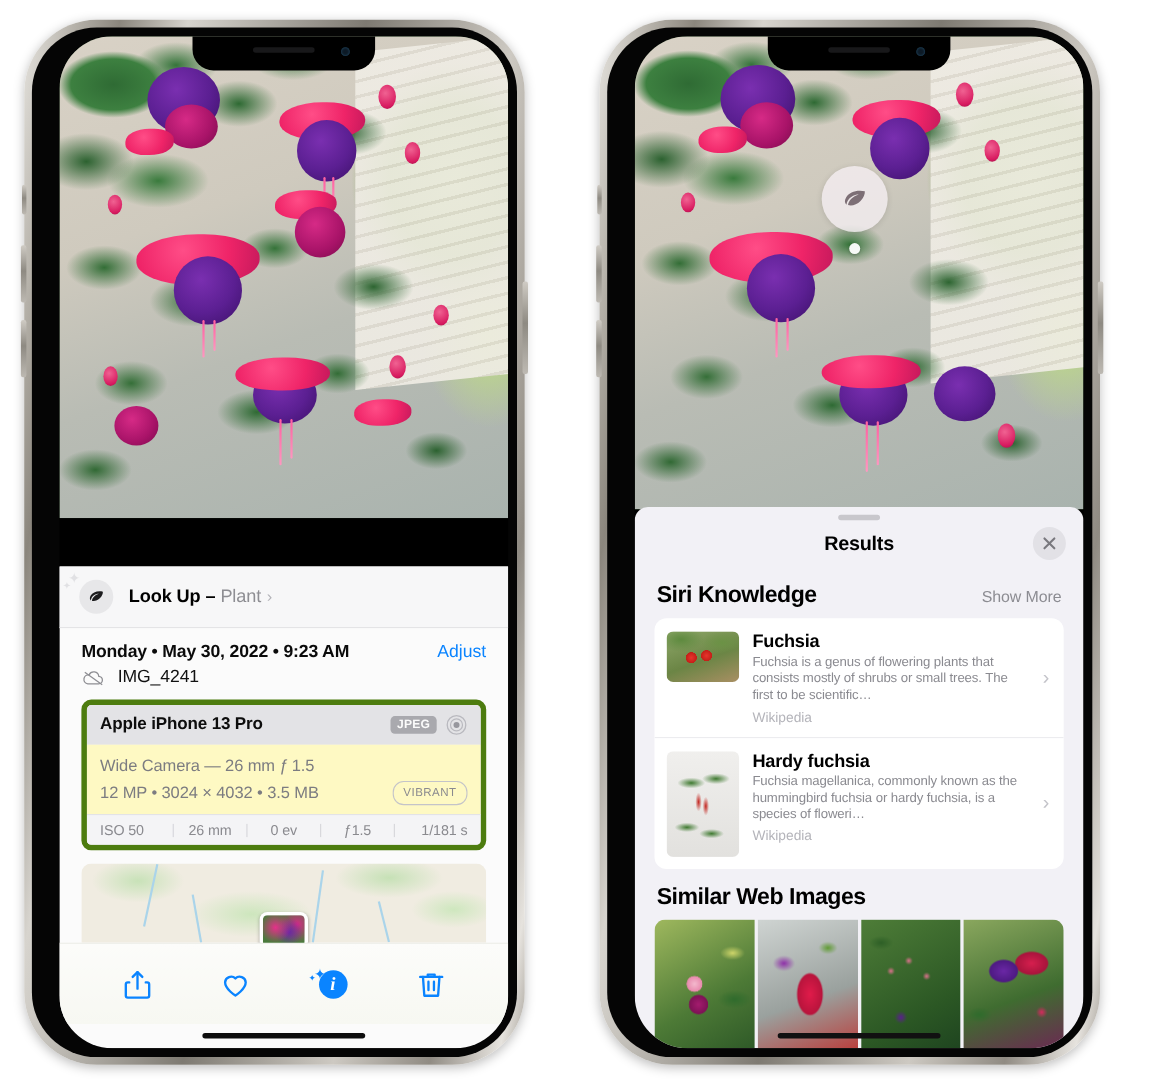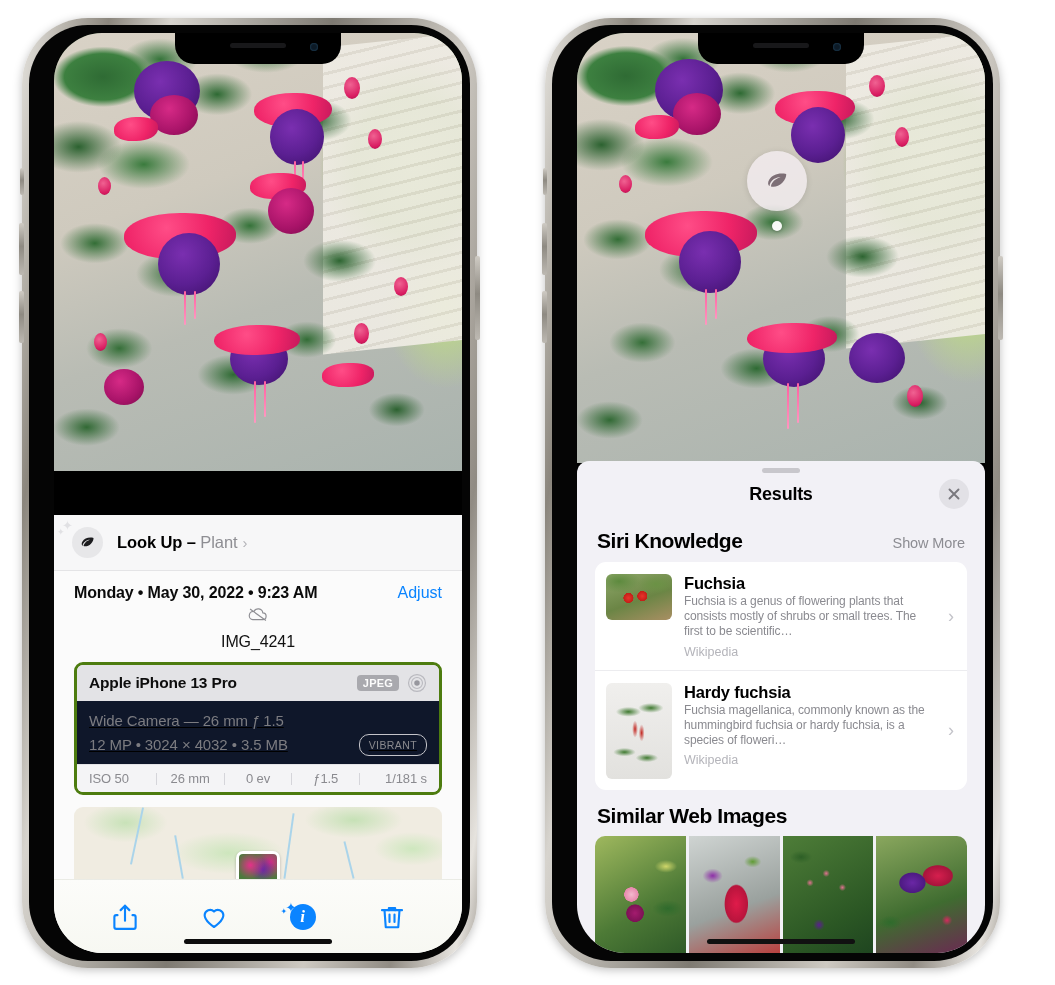--- a/index.html
+++ b/index.html
@@ -122,38 +122,38 @@
   .sparkles { position:absolute; left:-10px; top:-8px; color:#e1e1e4; font-size:13px; line-height:1; }
   .sparkles .s2 { position:absolute; left:-5px; top:9px; font-size:9px; }
   .lu-text { font-size:16.5px; color:#000; font-weight:700; letter-spacing:-.1px; }
   .lu-text .dash { font-weight:700; }
   .lu-text .kind { font-weight:400; color:#8e8e93; }
   .chev { color:#b3b3b8; font-size:15px; margin-left:5px; font-weight:500; }
 
   .date-row { padding:13px 20px 4px; display:flex; align-items:baseline; justify-content:space-between; }
   .date-text { font-size:16px; color:#0b0b0b; font-weight:700; letter-spacing:-.15px; }
   .adjust { font-size:16px; color:#0a84ff; font-weight:400; }
-  .file-row { padding:1px 20px 11px; display:flex; align-items:center; gap:11px;flex-direction:column; }
+  .file-row { padding:1px 20px 11px; display:flex; align-items:center; gap:11px; }
   .file-name { font-size:16px; color:#111; letter-spacing:-.1px; }
 
   .cam-card {
     margin:0 20px 12px; border-radius:9px; overflow:hidden;
-    background:#f0f0f2; border:3px solid #4d7c0f;
+    background:#f0f0f2; border:5px solid #4d7c0f;
   }
   .cam-head {
     display:flex; align-items:center; justify-content:space-between;
     padding:8px 12px; background:#e3e3e6;
   }
   .cam-model { font-size:15.5px; font-weight:700; color:#0d0d0d; letter-spacing:-.15px; }
   .cam-head-right { display:flex; align-items:center; gap:8px; }
   .jpeg-pill {
     font-size:11px; font-weight:700; color:#fbfbfb; background:#a9a9ae;
     padding:2px 6px; border-radius:4px; letter-spacing:.2px;
   }
-  .cam-body { padding:8px 12px 7px; background:#0f172a;text-decoration:underline; }
+  .cam-body { padding:8px 12px 7px; background:#fef9c3; }
   .cam-line { font-size:15px; color:#7c7c81; letter-spacing:-.1px; line-height:1.6; }
   .cam-line2 { display:flex; align-items:center; justify-content:space-between; }
   .vibrant {
     font-size:10.5px; color:#8a8a8f; border:1px solid #c4c4c9;
     border-radius:10px; padding:2px 9px; letter-spacing:.4px;
   }
   .exif-row {
     display:flex; align-items:center; background:#f4f4f6;
     border-top:1px solid #e3e3e6; padding:6px 12px;
   }

